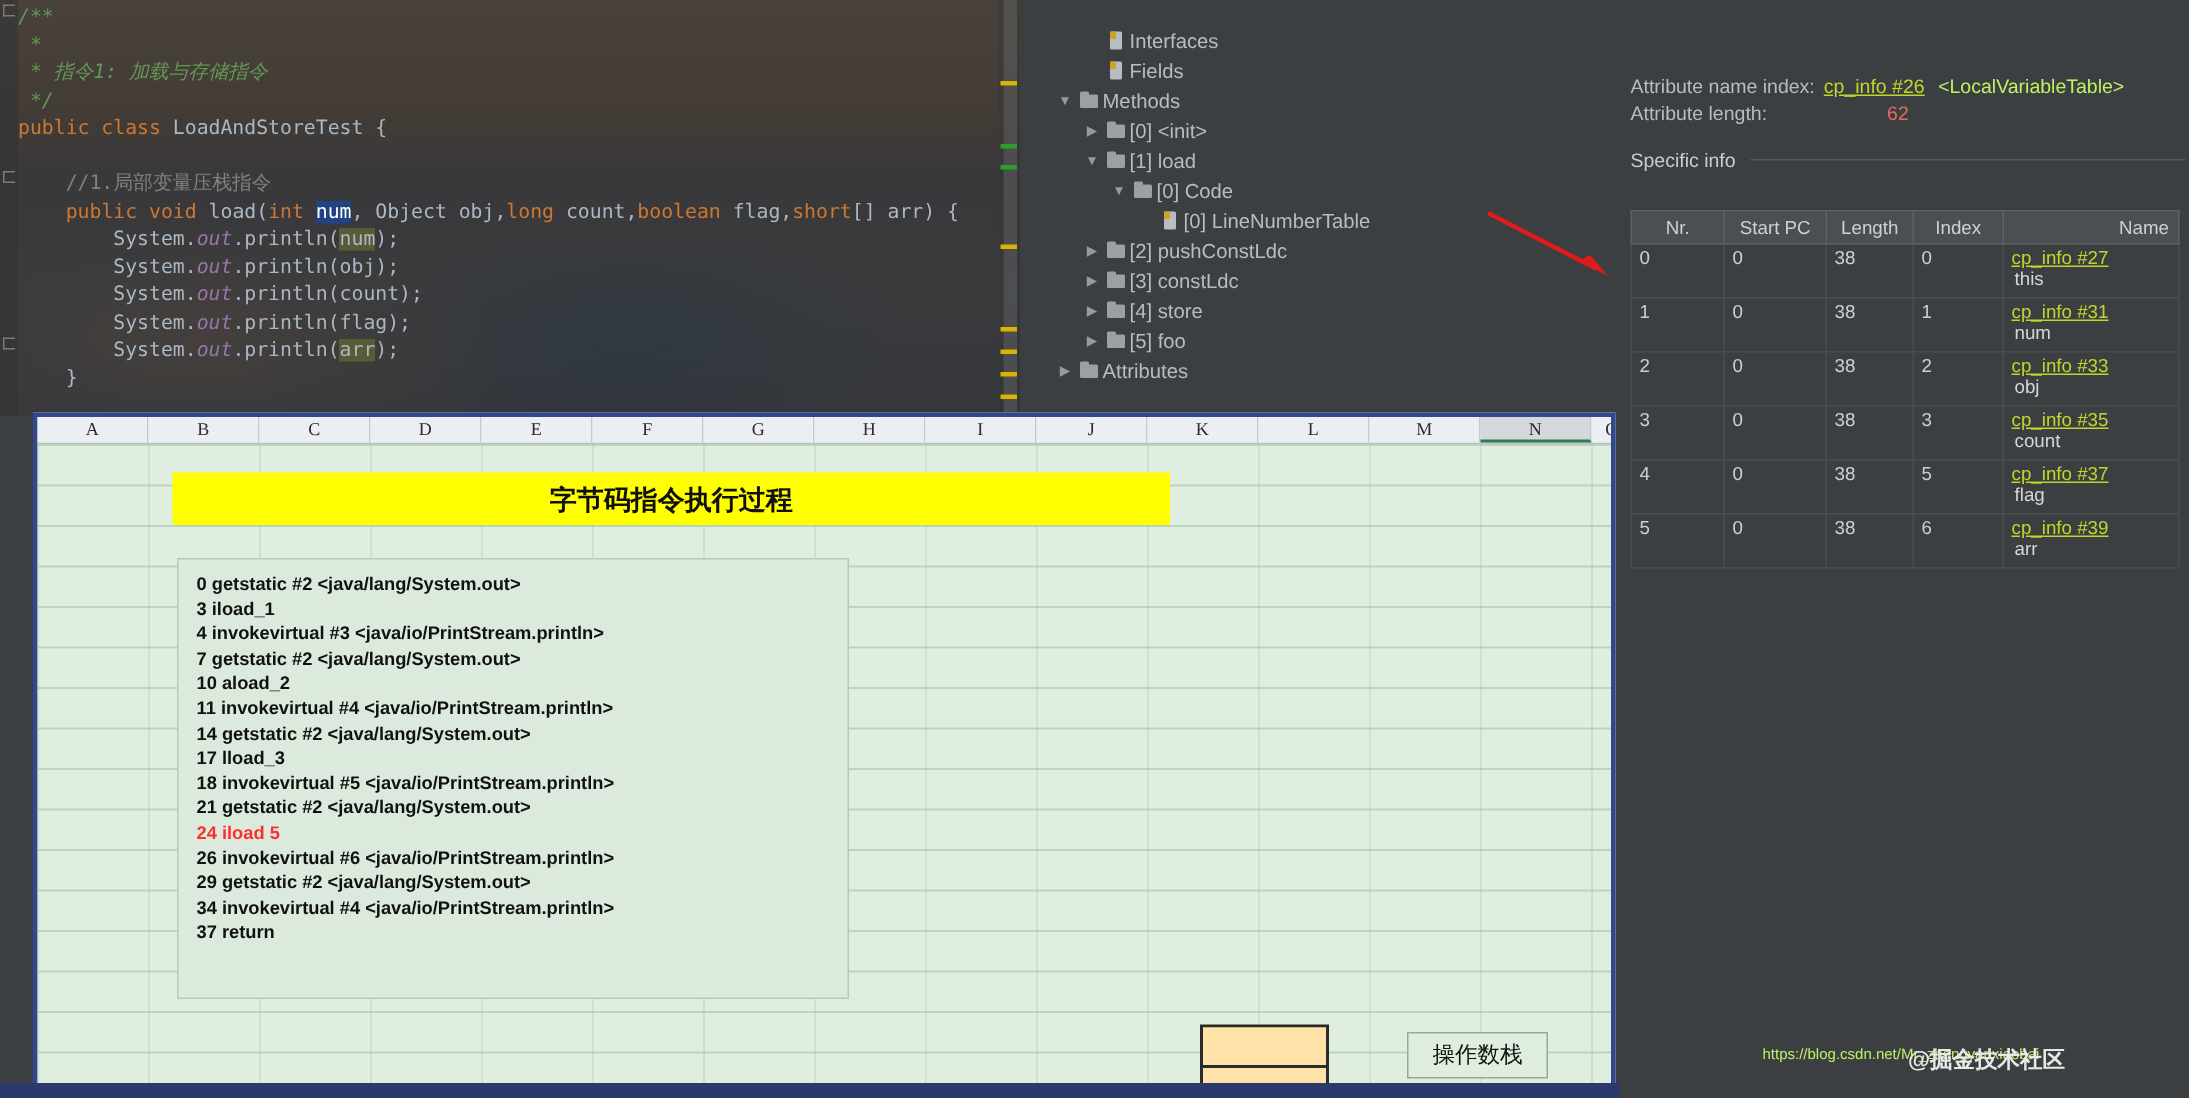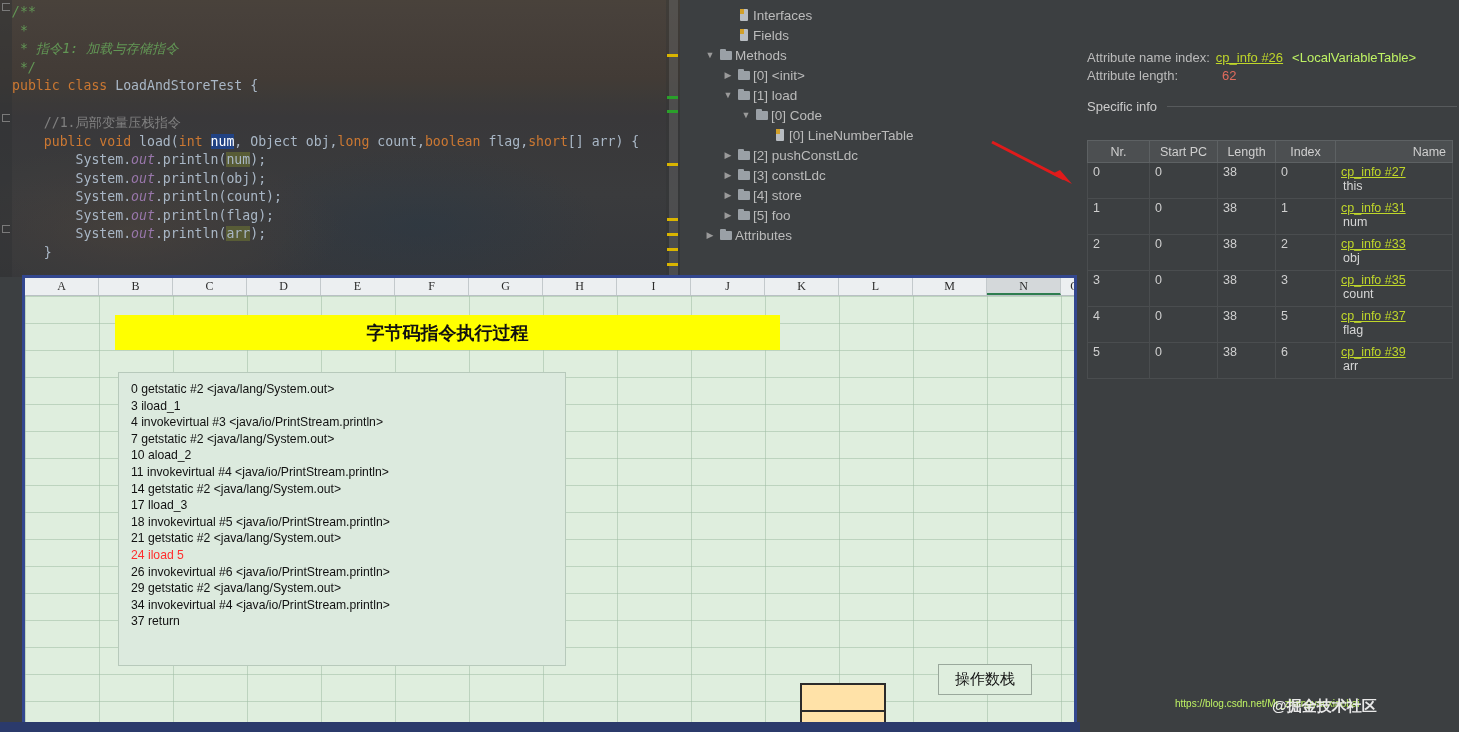--- a/index.html
+++ b/index.html
@@ -58,21 +58,21 @@
   }
   .mark { position: absolute; right: 2px; width: 11px; height: 3px; }
   .mark-y { background: #d9b400; }
   .mark-g { background: #2aa02a; }
 
   
   #tree {
     position: absolute; left: 694px; top: 0; width: 386px; height: 277px;
     background: #3c3f41; color: #bbbbbb;
     font-size: 13.5px;
-    padding-top: 5px;
+    padding-top: 17px;
     overflow: hidden;
   }
   .tnode {
     display: flex; align-items: center; height: 20px;
     padding-left: 0; white-space: nowrap;
   }
   .tnode .tw { width: 16px; flex: none; text-align: center; color: #9a9a9a; font-size: 9px; line-height: 20px; }
   .ticon { width: 17px; flex: none; display: inline-block; position: relative; height: 20px; }
   .ticon.folder::before {
     content:""; position:absolute; left:2px; top:6px; width:12px; height:9px;
@@ -102,21 +102,21 @@
     position: absolute; left: 1080px; top: 0; width: 379px; height: 732px;
     background: #3c3f41; color: #bbbbbb; font-size: 13px;
     overflow: hidden;
   }
   .attr-line { display: flex; align-items: baseline; margin: 0 0 2px 7px; }
   .attr-label { color: #bbbbbb; }
   .attr-cp { color: #bfd62a; text-decoration: underline; margin-left: 6px; }
   .attr-desc { color: #bef264; margin-left: 9px; }
   .attr-num { color: #e06c5d; margin-left: 9px; }
   #attr-l1 { padding-top: 22px; margin-top: 28px; }
-  #attr-l2 { margin-top: 3px; }
+  #attr-l2 { margin-top: 3px; gap: 36px; }
   #specific-row { display: flex; align-items: center; margin: 16px 0 0 7px; }
   #specific-label { color: #cccccc; font-size: 13px; }
   #specific-rule { flex: 1; height: 1px; background: #575a5c; margin-left: 10px; margin-right: 2px; }
 
   #attr-table { margin-top: 26px; margin-left: 7px; width: 366px; border-collapse: collapse; }
   #attr-table th {
     background: #4c4f51; color: #cfcfcf; font-weight: normal; font-size: 12.5px;
     height: 22px; border: 1px solid #5d6163; padding: 0 6px;
   }
   #attr-table td {
@@ -160,28 +160,28 @@
     position: absolute; left: 90px; top: 19px; width: 665px; height: 35px;
     background: #ffff00; display: flex; align-items: center; justify-content: center;
     font-family: "Liberation Serif", serif; font-size: 18px; font-weight: bold; color: #111;
   }
 
   #bytecode-box {
     position: absolute; left: 93px; top: 76px; width: 448px; height: 294px;
     background: #dceade; border: 1px solid #b7c9bb;
     padding: 8px 0 0 12px;
     font-family: "Liberation Sans", sans-serif;
-    font-size: 12.2px; font-weight: normal; color: #111;
+    font-size: 12.2px; font-weight: bold; color: #111;
     line-height: 16.6px;
   }
   .bc-line { white-space: pre; }
   .bc-red { color: #ff2d2d; }
 
   #opstack-title {
-    position: absolute; left: 913px; top: 368px; width: 94px; height: 31px;
+    position: absolute; left: 913px; top: 392px; width: 94px; height: 31px;
     border: 1px solid #9aa89c; background: #dfeede;
     display: flex; align-items: center; justify-content: center;
     font-family: "Liberation Serif", serif; font-size: 15px; color: #111;
   }
   #opstack {
     position: absolute; left: 775px; top: 387px; width: 86px;
     border: 2px solid #2b2b2b; background: #ffe2a8;
   }
   .stack-cell {
     height: 27px; border-bottom: 2px solid #2b2b2b;

